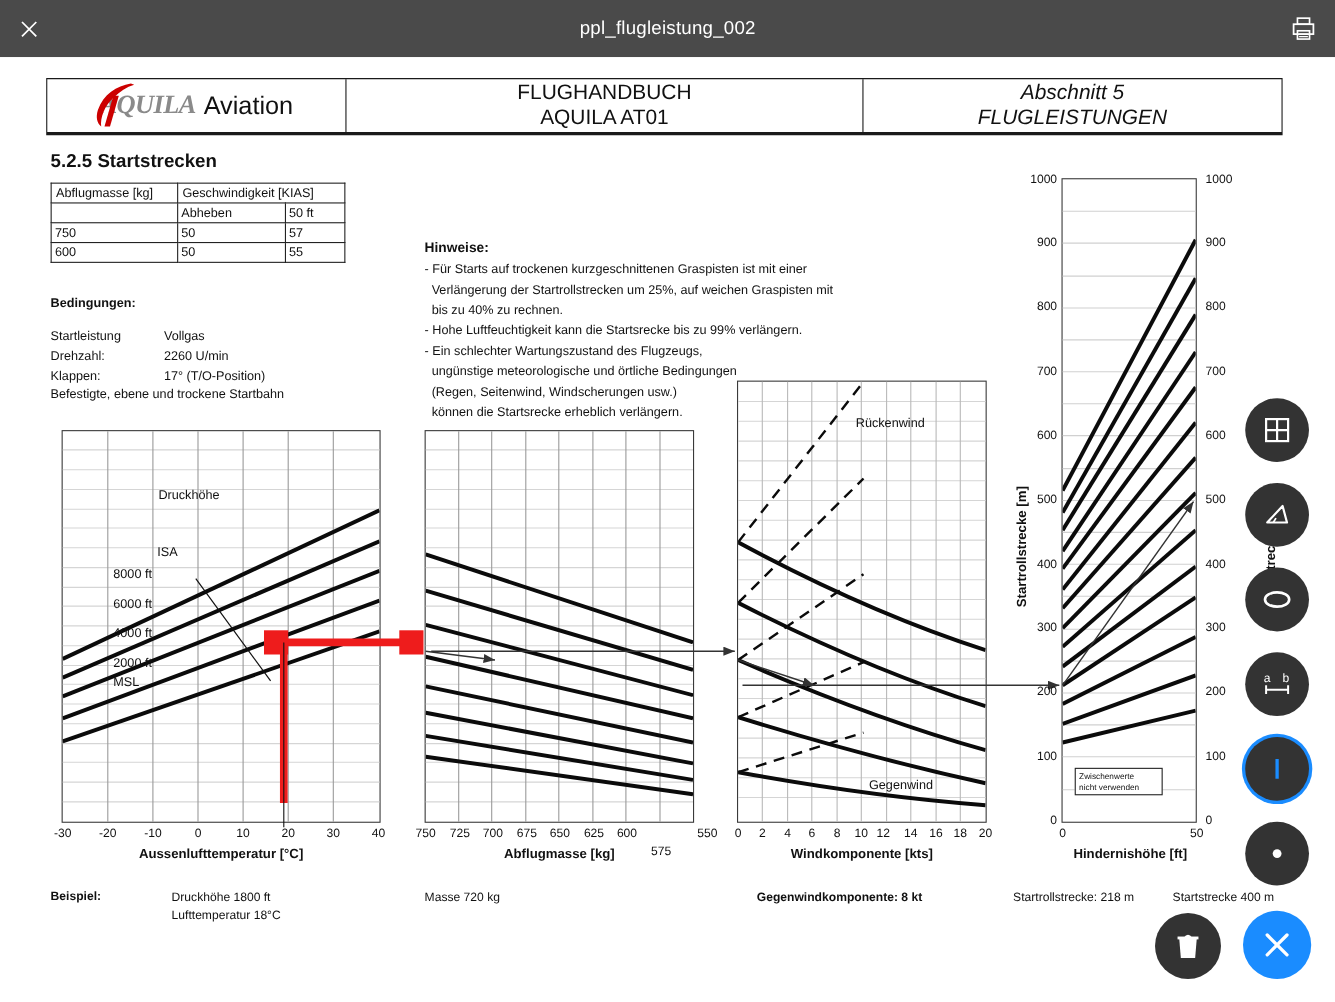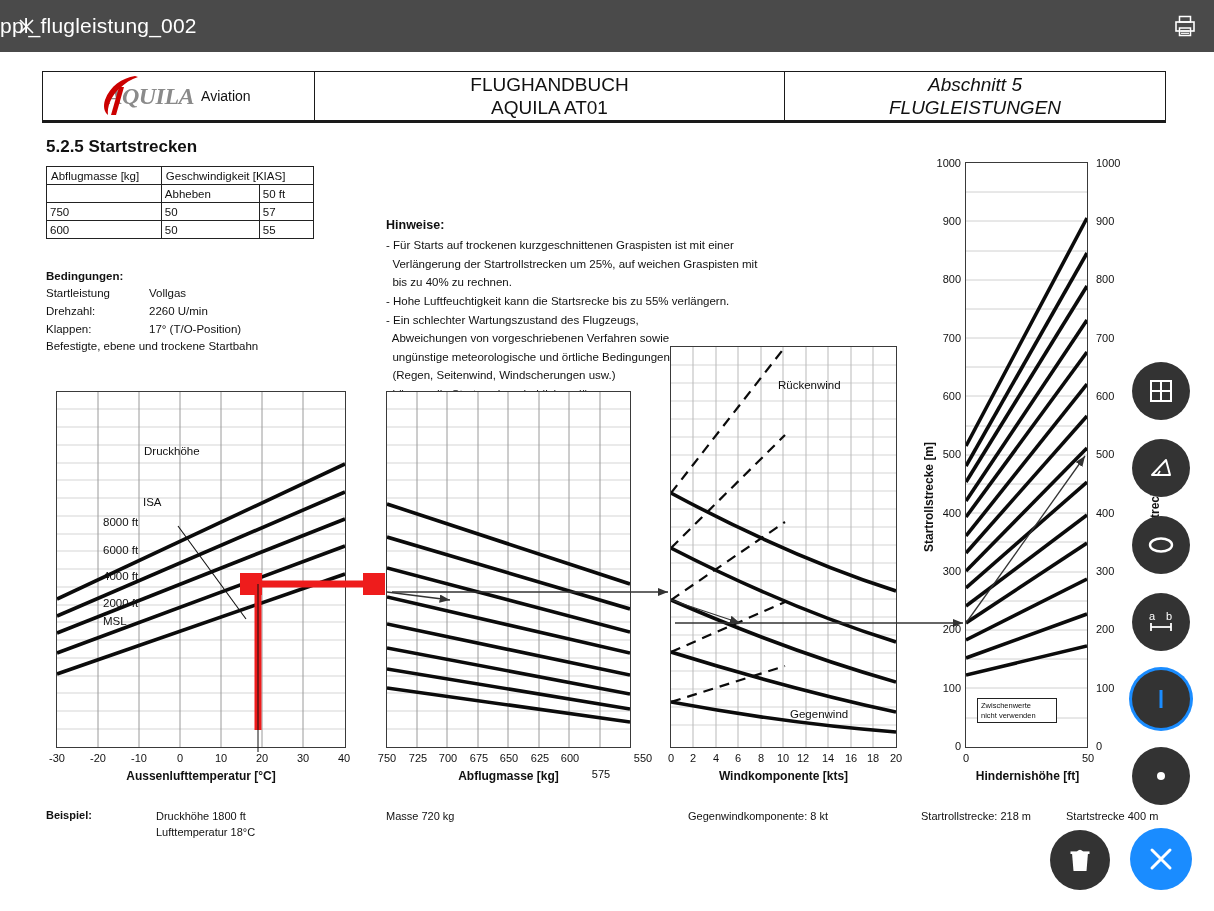--- a/index.html
+++ b/index.html
@@ -14,22 +14,22 @@
   #titlebar {
     position: absolute; left: 0; top: 0; width: 1214px; height: 52px;
     background: #4a4a4a; color: #ffffff;
     display: flex; align-items: center;
   }
   #close-x {
     width: 52px; height: 52px; display: flex; align-items: center; justify-content: center;
     font-size: 23px; line-height: 1; color: #fff; cursor: pointer; font-weight: 300;
   }
   #doc-title {
-    position: absolute; left: 0; right: 0; text-align: left;
-    font-size: 21px; color: #ffffff; letter-spacing: .2px;
+    position: absolute; left: 0; right: 0; text-align: center;
+    font-size: 17px; color: #ffffff; letter-spacing: .2px;
   }
   #print-btn {
     position: absolute; right: 14px; top: 12px; width: 30px; height: 28px;
     display: flex; align-items: center; justify-content: center; cursor: pointer;
   }
 
   
   #page {
     position: absolute; left: 0; top: 52px; width: 1214px; height: 859px;
     background: #ffffff; overflow: hidden;
@@ -46,41 +46,41 @@
   #dh-mid  { width: 470px; border-right: 1.6px solid #1a1a1a; flex-direction: column; }
   #dh-right{ flex: 1; flex-direction: column; }
   .dh-line { font-size: 19px; color: #111; line-height: 1.22; }
   .dh-right-line { font-size: 19px; font-style: italic; color: #111; line-height: 1.22; text-align: right; }
 
   .logo-wrap { display: flex; align-items: center; gap: 7px; position: relative; }
   .logo-aquila {
     font-size: 24px; color: #8a8a8a; font-weight: 700; letter-spacing: -0.5px;
     font-family: "Liberation Serif", serif; font-style: italic;
   }
-  .logo-aviation { font-size: 14px; color: #111; }
+  .logo-aviation { font-size: 23px; color: #111; }
   .logo-swoosh { position: absolute; left: -4px; top: -9px; }
 
   
   #sect-title {
     position: absolute; left: 46px; top: 85px;
     font-size: 17px; font-weight: bold; color: #111;
   }
 
   
   #speeds { position: absolute; left: 46px; top: 114px; width: 268px;
     border-collapse: collapse; }
   #speeds td, #speeds th {
     border: 1.2px solid #222; font-size: 11.5px; color: #111;
     height: 18px; text-align: left; font-weight: normal; padding: 0 3px;
   }
   #speeds .lft { text-align: left; padding-left: 4px; }
 
   
   #conditions { position: absolute; left: 46px; top: 218px; font-size: 11.5px; color:#111; }
-  #conditions .ct { font-weight: bold; margin-bottom: 3px; }
+  #conditions .ct { font-weight: bold; margin-bottom: 16px; }
   .cond-row { display: flex; line-height: 1.55; }
   .cond-k { width: 103px; }
 
   
   #hinweise { position: absolute; left: 386px; top: 166px; font-size: 11.5px; color: #111; width: 420px; }
   #hinweise .ht { font-weight: bold; margin-bottom: 4px; font-size: 12.5px; }
   #hinweise .hl { line-height: 1.62; white-space: pre; }
   .plotbox { position: absolute; border: 1.3px solid #3a3a3a; background: #fff; overflow: hidden; }
   .tick-lbl { position: absolute; font-size: 11px; color: #111; text-align: center; }
   .axis-title { position: absolute; font-size: 12px; font-weight: bold; color: #111; text-align: center; }
@@ -196,23 +196,22 @@
       <span>17° (T/O-Position)</span>
     </div>
     <div class="cond-row">Befestigte, ebene und trockene Startbahn</div>
   </div>
 
   <div id="hinweise">
     <div class="ht">Hinweise:</div>
     <div class="hl">- Für Starts auf trockenen kurzgeschnittenen Graspisten ist mit einer</div>
     <div class="hl">  Verlängerung der Startrollstrecken um 25%, auf weichen Graspisten mit</div>
     <div class="hl">  bis zu 40% zu rechnen.</div>
-    <div class="hl">- Hohe Luftfeuchtigkeit kann die Startsrecke bis zu 55% verlängern.</div>
+    <div class="hl">- Hohe Luftfeuchtigkeit kann die Startsrecke bis zu 99% verlängern.</div>
     <div class="hl">- Ein schlechter Wartungszustand des Flugzeugs,</div>
-    <div class="hl">  Abweichungen von vorgeschriebenen Verfahren sowie</div>
     <div class="hl">  ungünstige meteorologische und örtliche Bedingungen</div>
     <div class="hl">  (Regen, Seitenwind, Windscherungen usw.)</div>
     <div class="hl">  können die Startsrecke erheblich verlängern.</div>
   </div>
 
   <div id="charts">
 
     <div class="plotbox" id="pb1" style="left:56px; top:339px; width:290px; height:357px;"></div>
 
     <div class="plotbox" id="pb2" style="left:386px; top:339px; width:245px; height:357px;"></div>
@@ -514,21 +513,21 @@
 
     <div class="notebox" style="left:977px;top:646px;width:80px;">Zwischenwerte
 nicht verwenden</div>
   </div>
 
   <div id="example">
     <div id="ex-label">Beispiel:</div>
     <div class="ex-item" style="left:110px;">Druckhöhe 1800 ft
 Lufttemperatur 18°C</div>
     <div class="ex-item" style="left:340px;">Masse 720 kg</div>
-    <div class="ex-item" style="left:642px;">Gegenwindkomponente: 8 kt</div>
+    <div class="ex-item" style="left:642px;font-weight:bold;">Gegenwindkomponente: 8 kt</div>
     <div class="ex-item" style="left:875px;">Startrollstrecke: 218 m</div>
     <div class="ex-item" style="left:1020px;">Startstrecke 400 m</div>
   </div>
 </div>
 
 <div class="tool" style="left:1132px;top:362px;">
   <svg width="26" height="26" viewBox="0 0 26 26">
     <rect x="3" y="3" width="20" height="20" fill="none" stroke="#fff" stroke-width="2"></rect>
     <line x1="13" y1="3" x2="13" y2="23" stroke="#fff" stroke-width="2"></line>
     <line x1="3" y1="13" x2="23" y2="13" stroke="#fff" stroke-width="2"></line>

